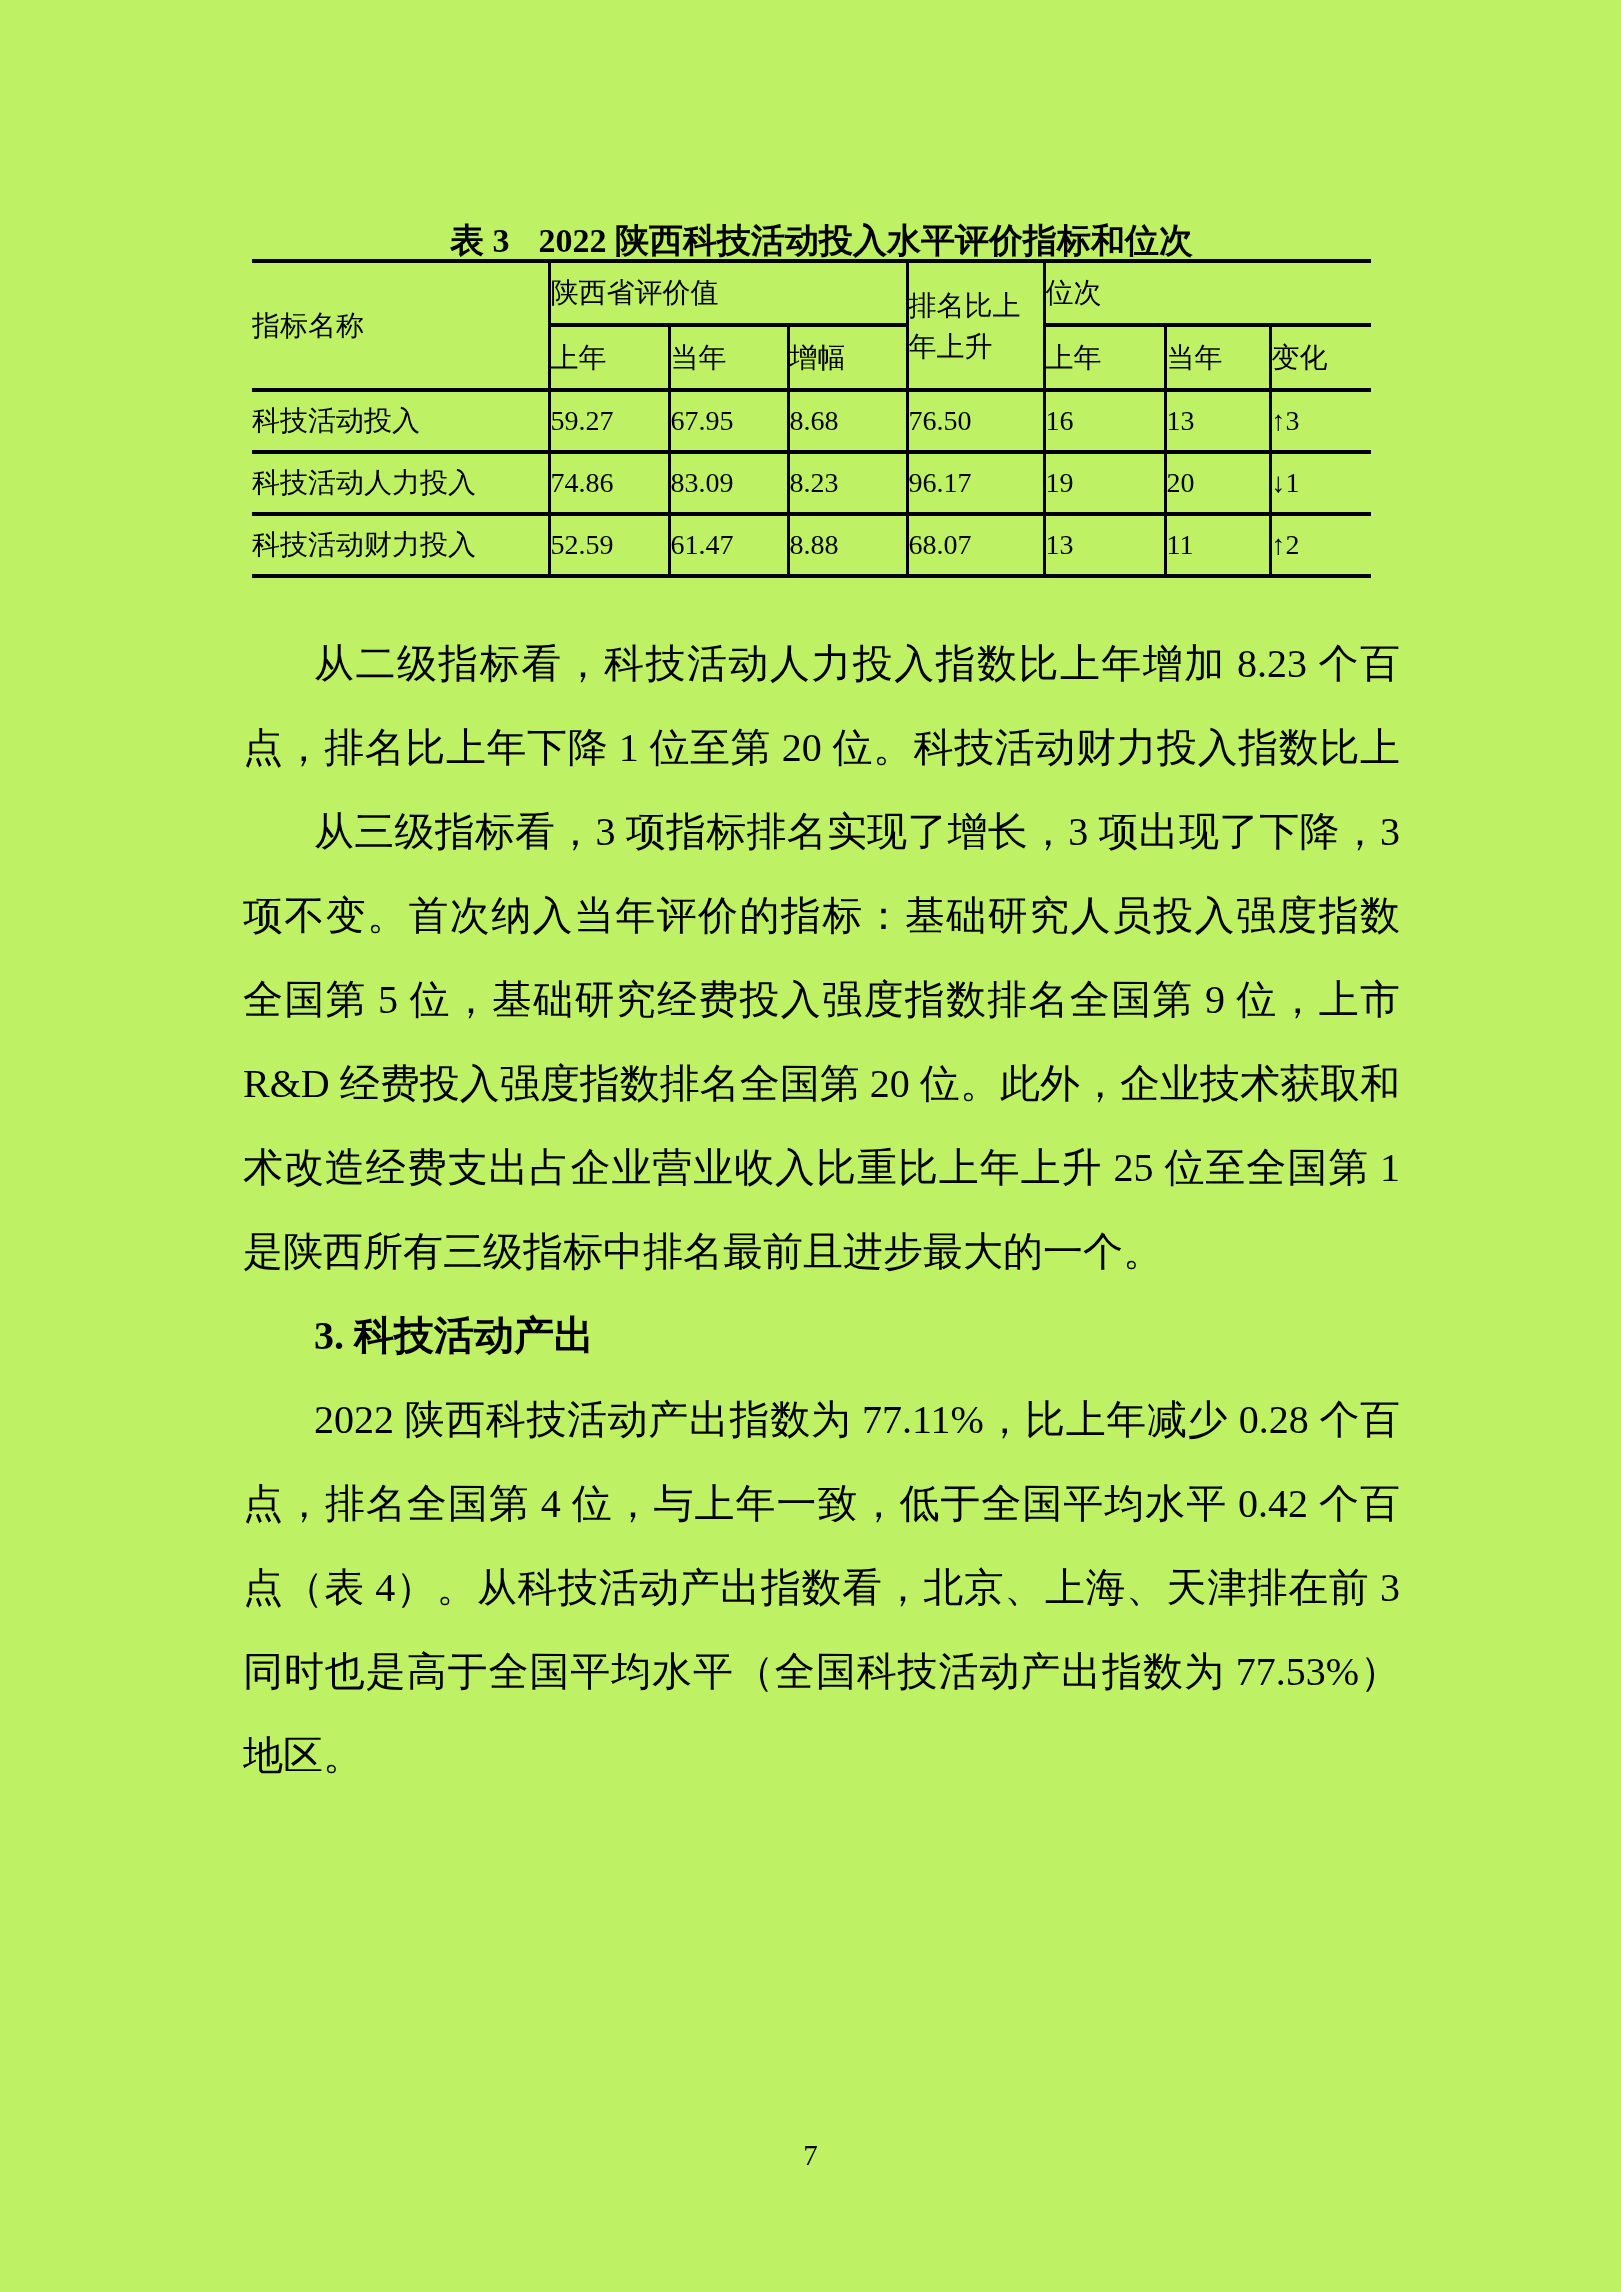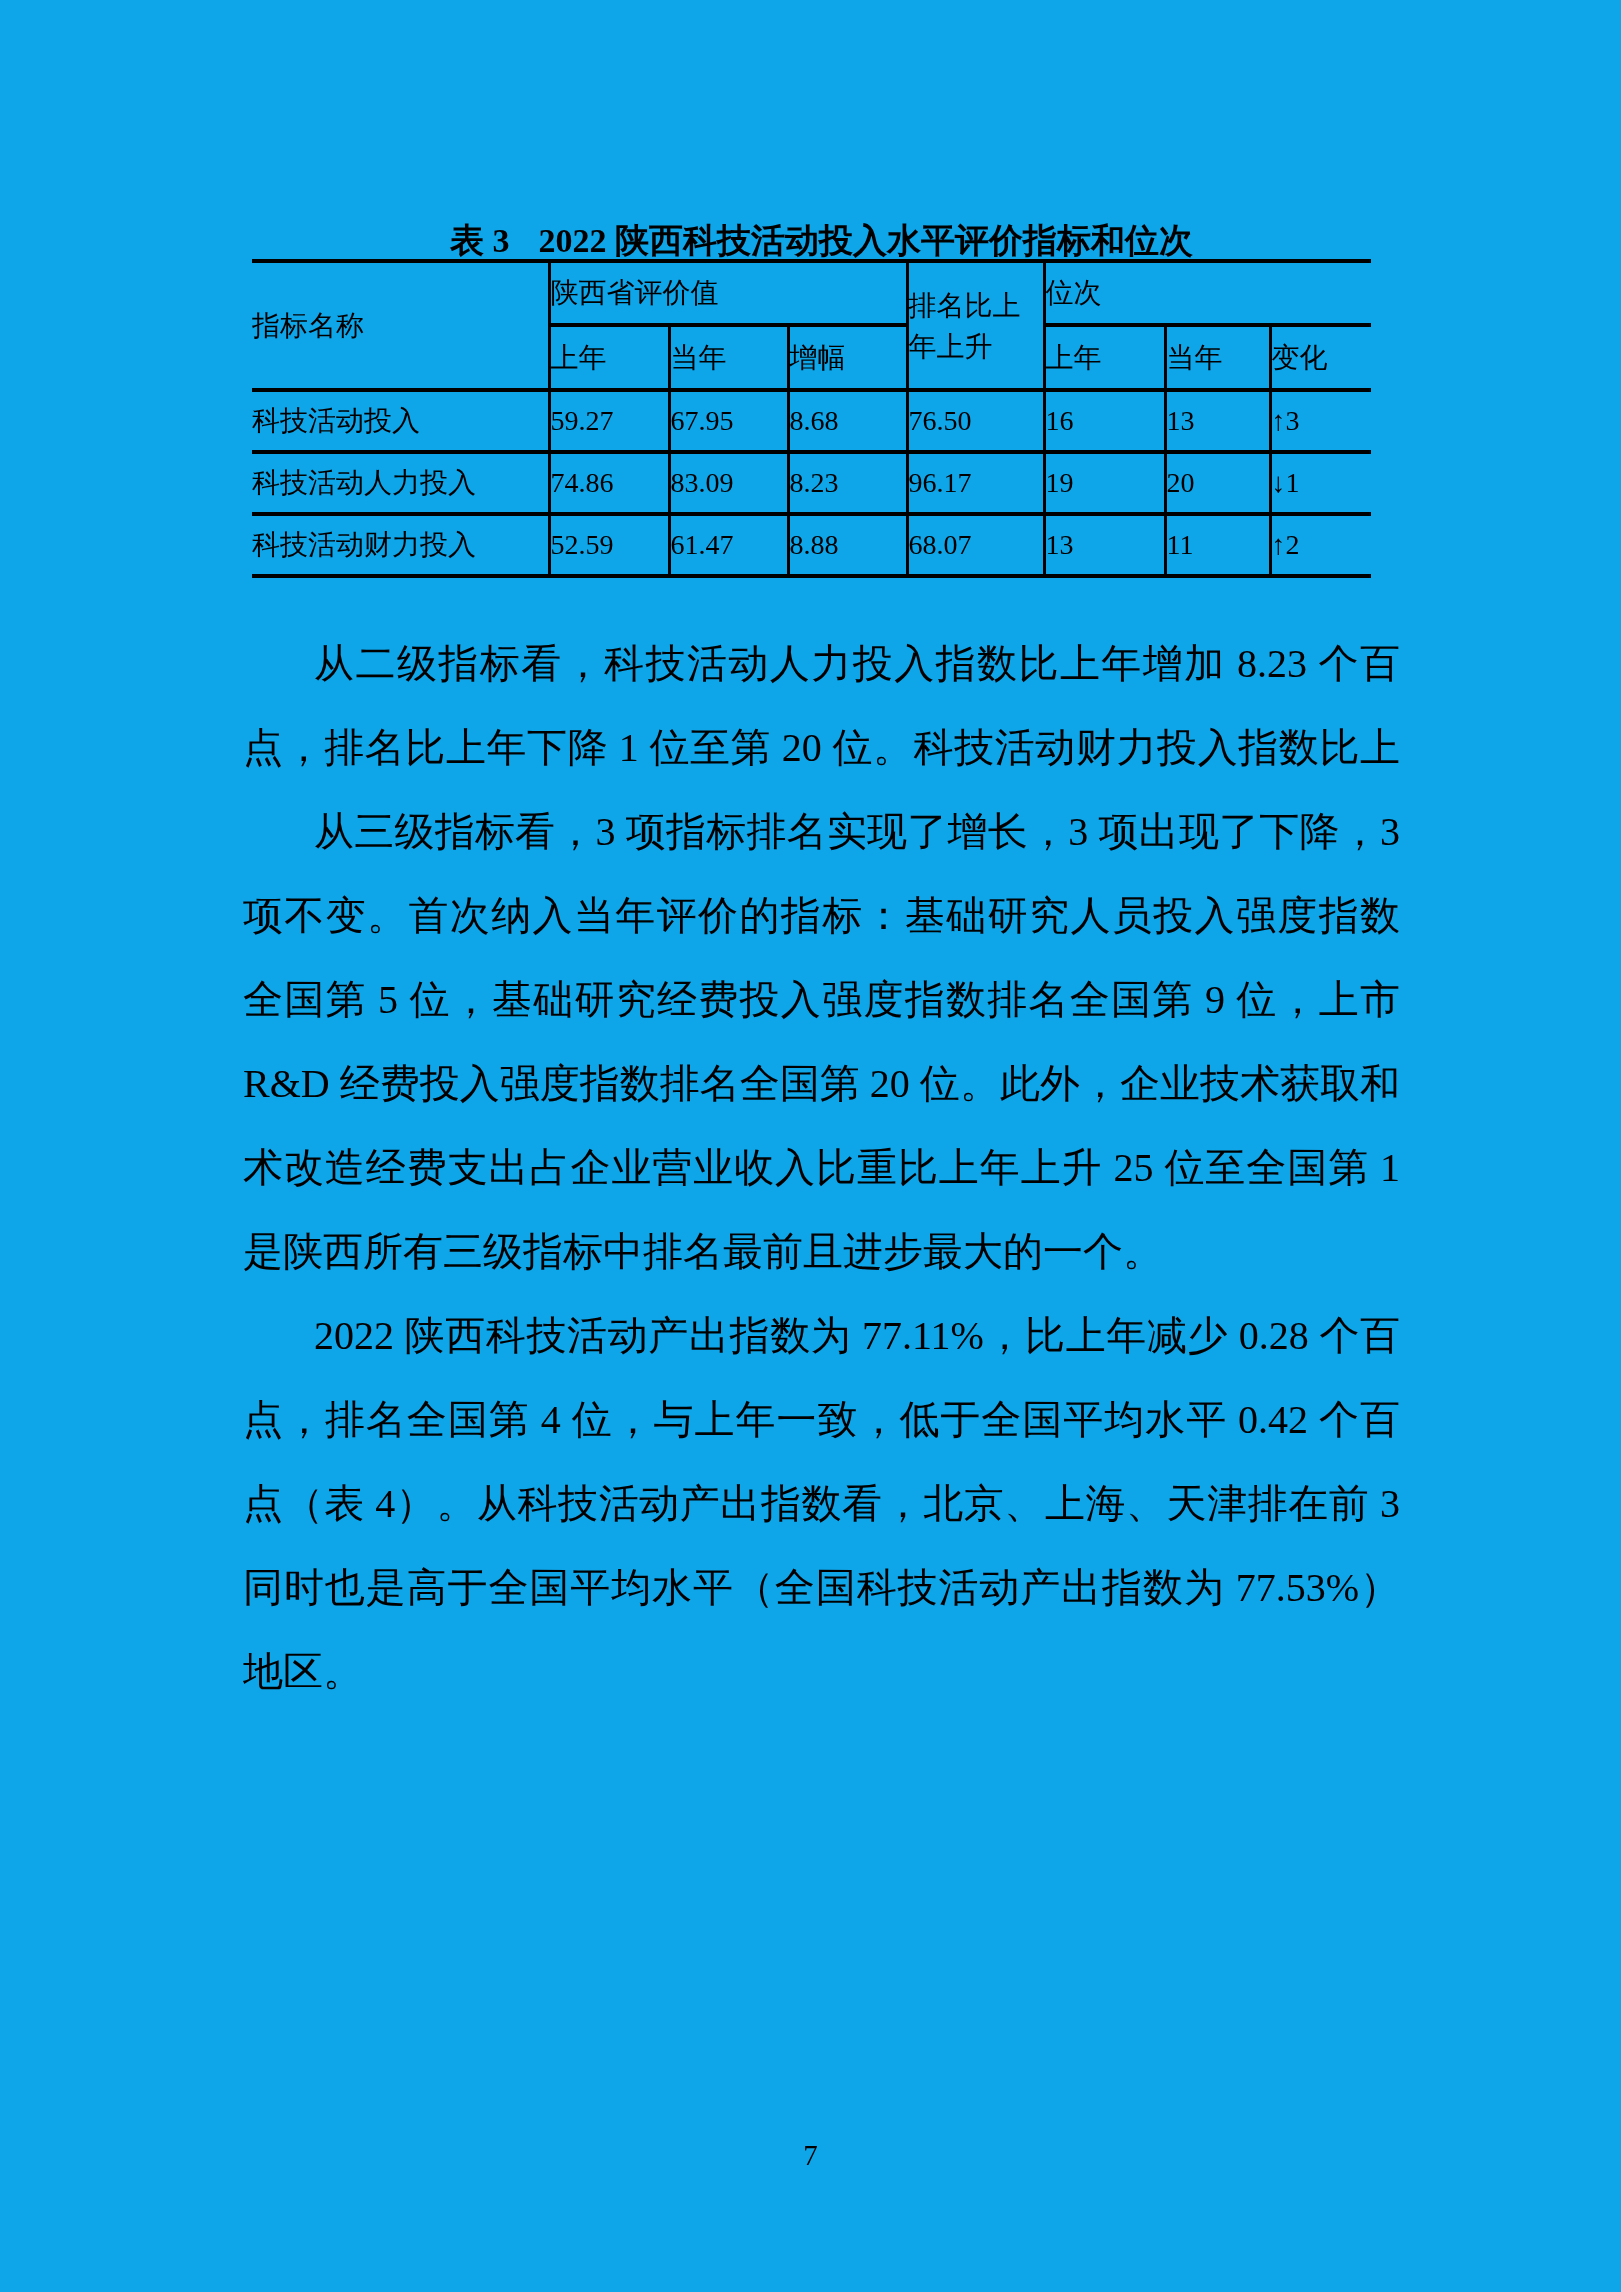--- a/index.html
+++ b/index.html
@@ -1,20 +1,20 @@
 <!DOCTYPE html>
 <html><head>
 <meta charset="utf-8">
 <style>
   html,body { margin:0; padding:0; background:#e8e8e8; }
   .page {
     position:relative;
     width:1621px; height:2293px;
     margin:0 auto;
-    background:#0ea5e9;
+    background:#bef264;
     color:#000;
     font-family:"Liberation Serif","DejaVu Serif",serif;
   }
 
   
   .tbl-caption {
     position:absolute; left:243px; top:216px; width:1157px;
     text-align:center; font-weight:bold; font-size:34px; line-height:49px;
     white-space:nowrap;
   }
@@ -141,20 +141,21 @@
     <div class="tline just indent">从二级指标看，科技活动人力投入指数比上年增加 8.23 个百分</div>
     <div class="tline just">点，排名比上年下降 1 位至第 20 位。科技活动财力投入指数比上年</div>
 
     <div class="tline just indent">从三级指标看，3 项指标排名实现了增长，3 项出现了下降，3</div>
     <div class="tline just">项不变。首次纳入当年评价的指标：基础研究人员投入强度指数排名</div>
     <div class="tline just">全国第 5 位，基础研究经费投入强度指数排名全国第 9 位，上市公司</div>
     <div class="tline just">R&amp;D 经费投入强度指数排名全国第 20 位。此外，企业技术获取和技</div>
     <div class="tline just">术改造经费支出占企业营业收入比重比上年上升 25 位至全国第 1 位，</div>
     <div class="tline plain">是陕西所有三级指标中排名最前且进步最大的一个。</div>
 
+    <div class="tline heading indent">3. 科技活动产出</div>
 
     <div class="tline just indent">2022 陕西科技活动产出指数为 77.11%，比上年减少 0.28 个百分</div>
     <div class="tline just">点，排名全国第 4 位，与上年一致，低于全国平均水平 0.42 个百分</div>
     <div class="tline just">点（表 4）。从科技活动产出指数看，北京、上海、天津排在前 3 位，</div>
     <div class="tline just">同时也是高于全国平均水平（全国科技活动产出指数为 77.53%）的</div>
     <div class="tline plain">地区。</div>
   </div>
 
   <div class="pagenum">7</div>
 

